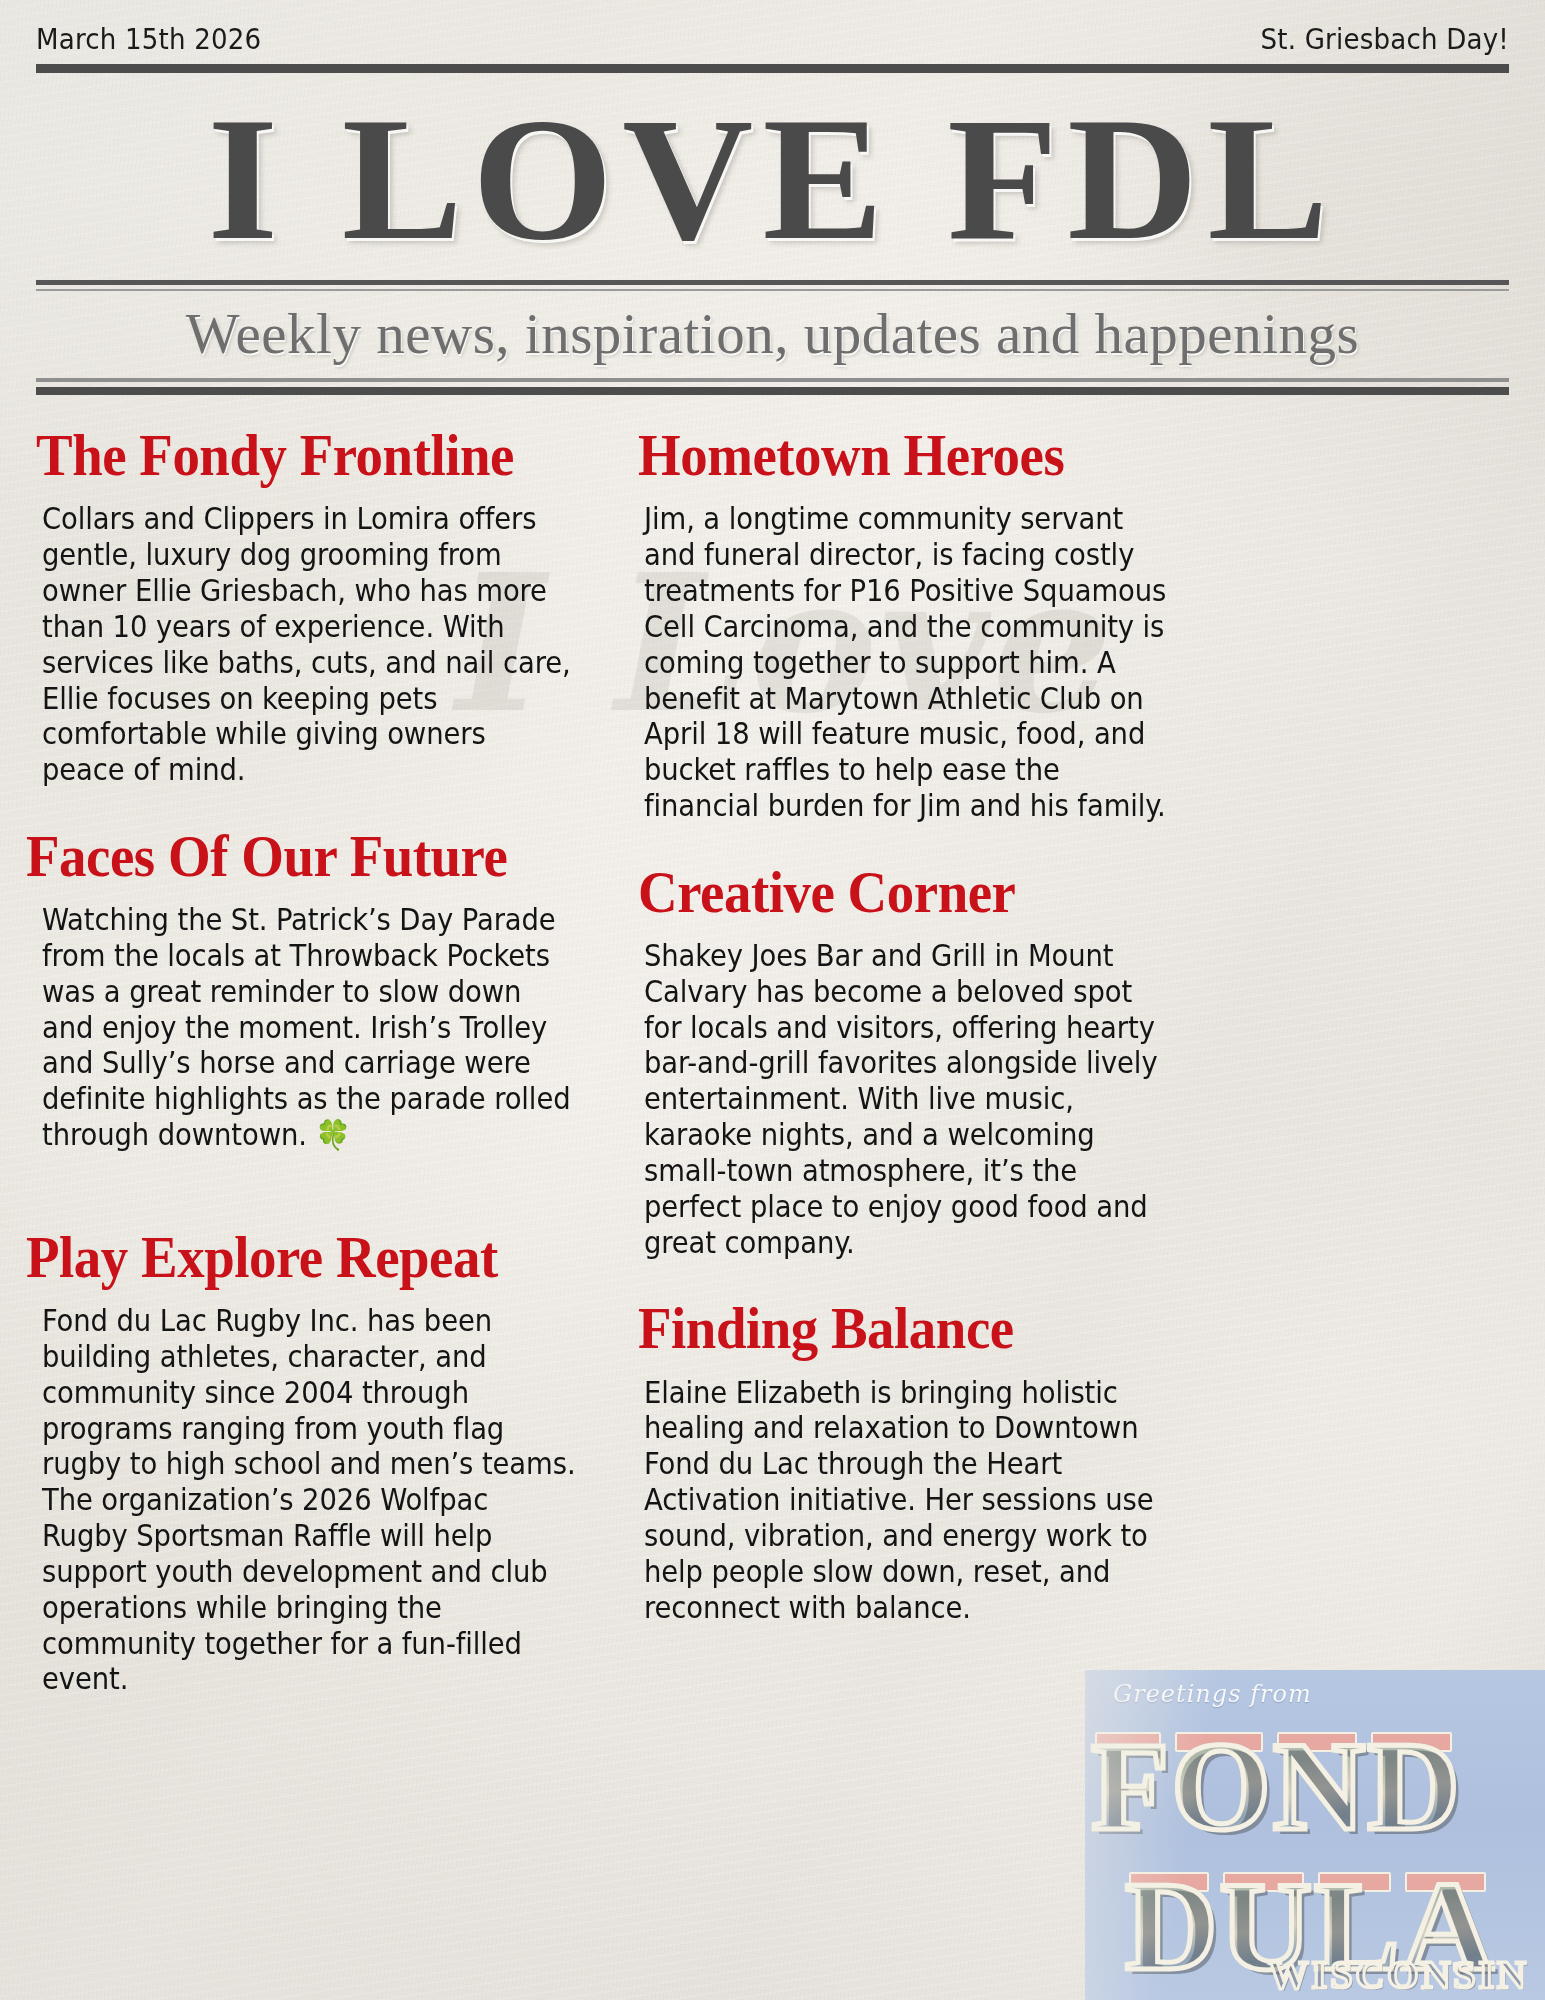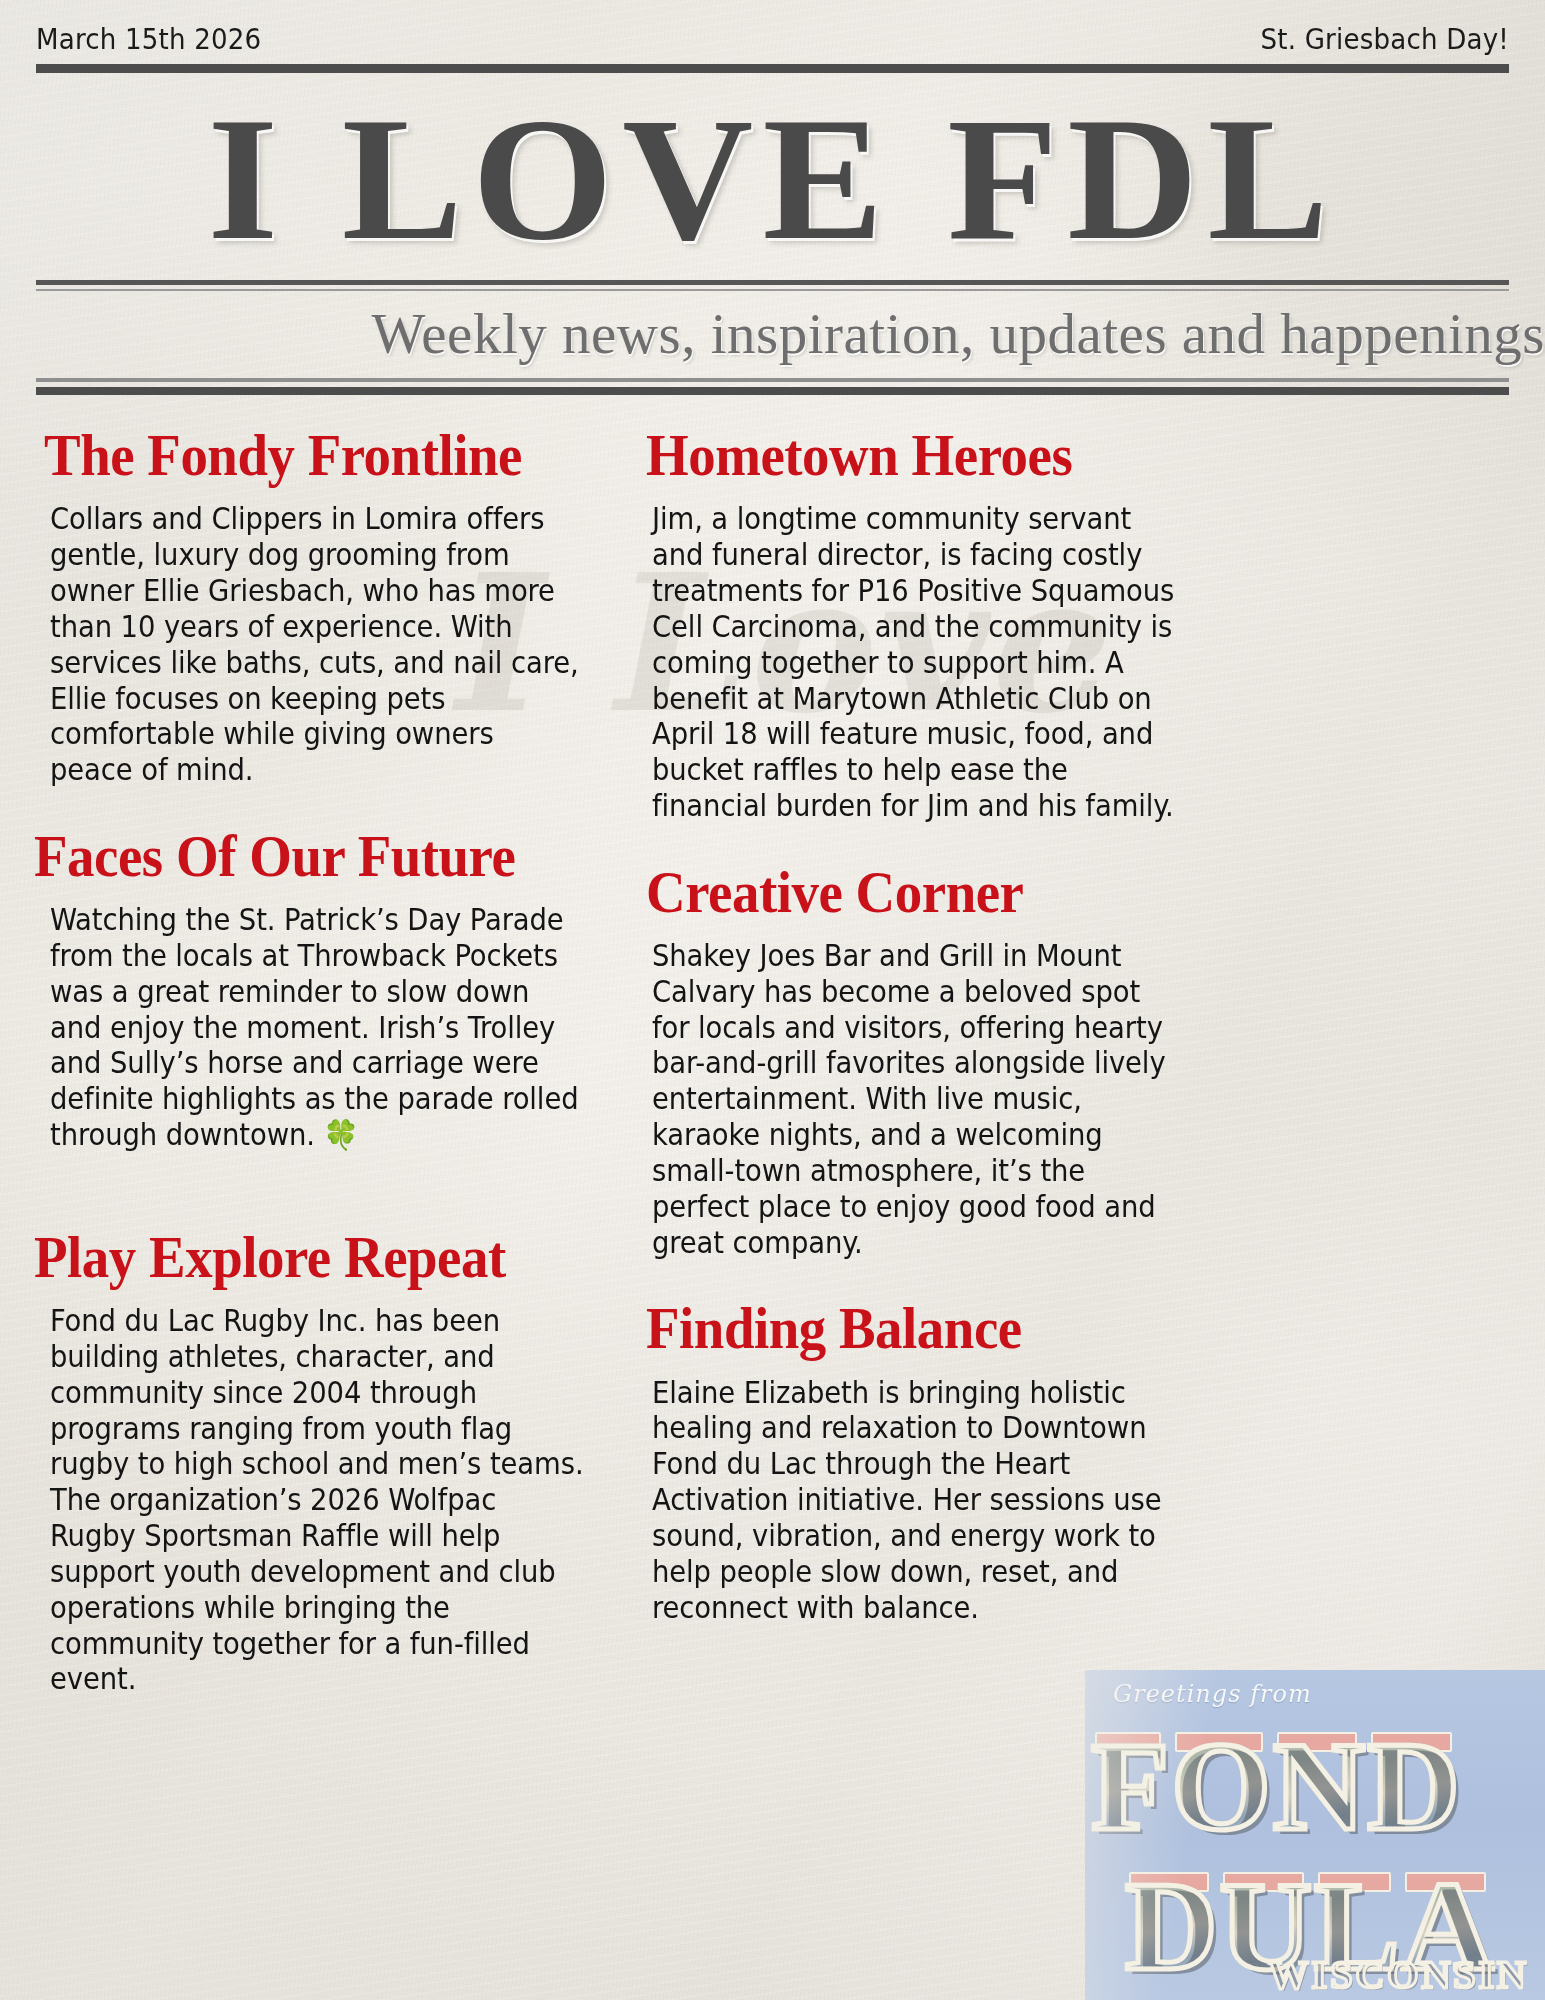--- a/index.html
+++ b/index.html
@@ -111,36 +111,36 @@
   }
   .rule-double {
     margin: 18px 36px 0 36px;
   }
   .rule-double .r-a { height: 5px; background: #565656; }
   .rule-double .r-b { height: 2px; background: #9a9a9a; margin-top: 4px; }
   .masthead-sub {
     font-family: "Liberation Serif", "DejaVu Serif", serif;
     font-size: 57px;
     color: #6e6e6e;
-    text-align: right;
+    text-align: center;
     margin: 10px 0 0 0;
     letter-spacing: 0.5px;
     text-shadow: 1px 2px 0 rgba(255,255,255,0.8), 2px 3px 3px rgba(90,85,75,0.22);
   }
   .rule-double-b {
     margin: 12px 36px 0 36px;
   }
   .rule-double-b .r-a { height: 4px; background: #8f8f8f; }
   .rule-double-b .r-b { height: 8px; background: #4c4c4c; margin-top: 5px; }
 
   
   .columns {
     display: flex;
     margin-top: 30px;
-    padding: 0 34px;
+    padding: 0 26px;
     box-sizing: border-box;
     gap: 36px;
     align-items: flex-start;
   }
   .col { width: 566px; flex: 0 0 566px; }
   .col-right { width: 566px; flex: 0 0 566px; }
 
   .article { margin-bottom: 4px; }
 
   .headline {

